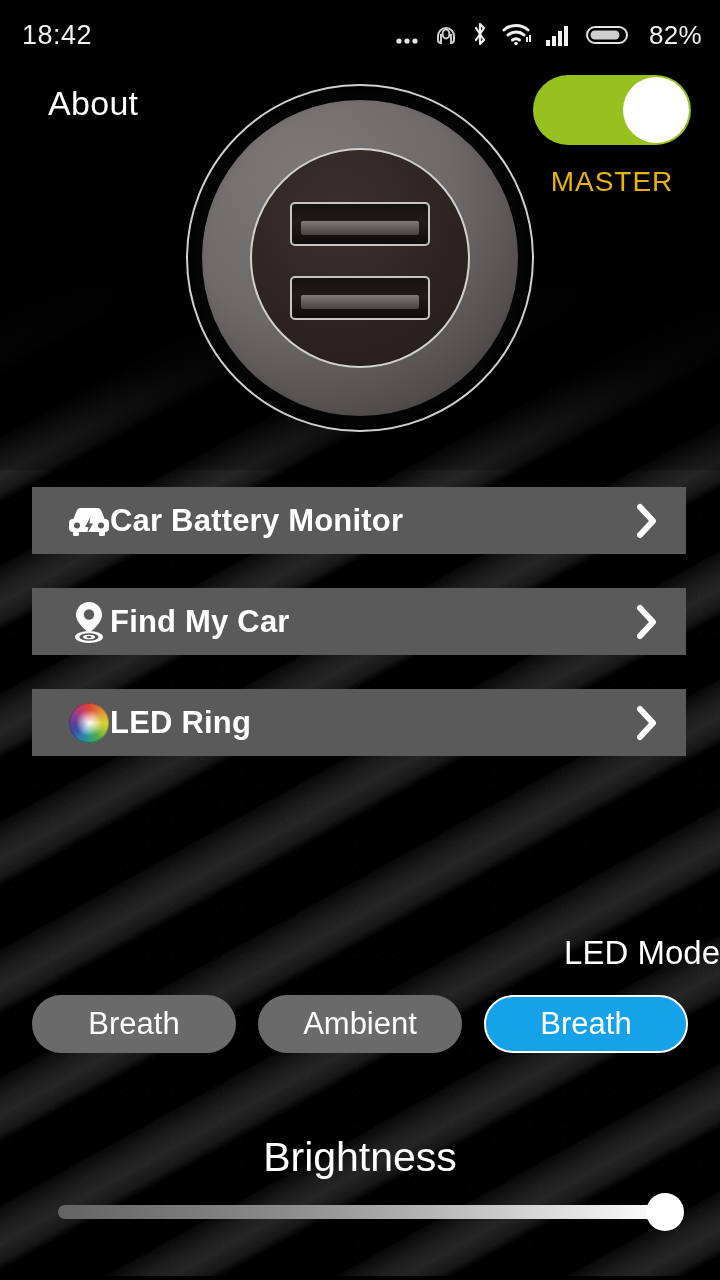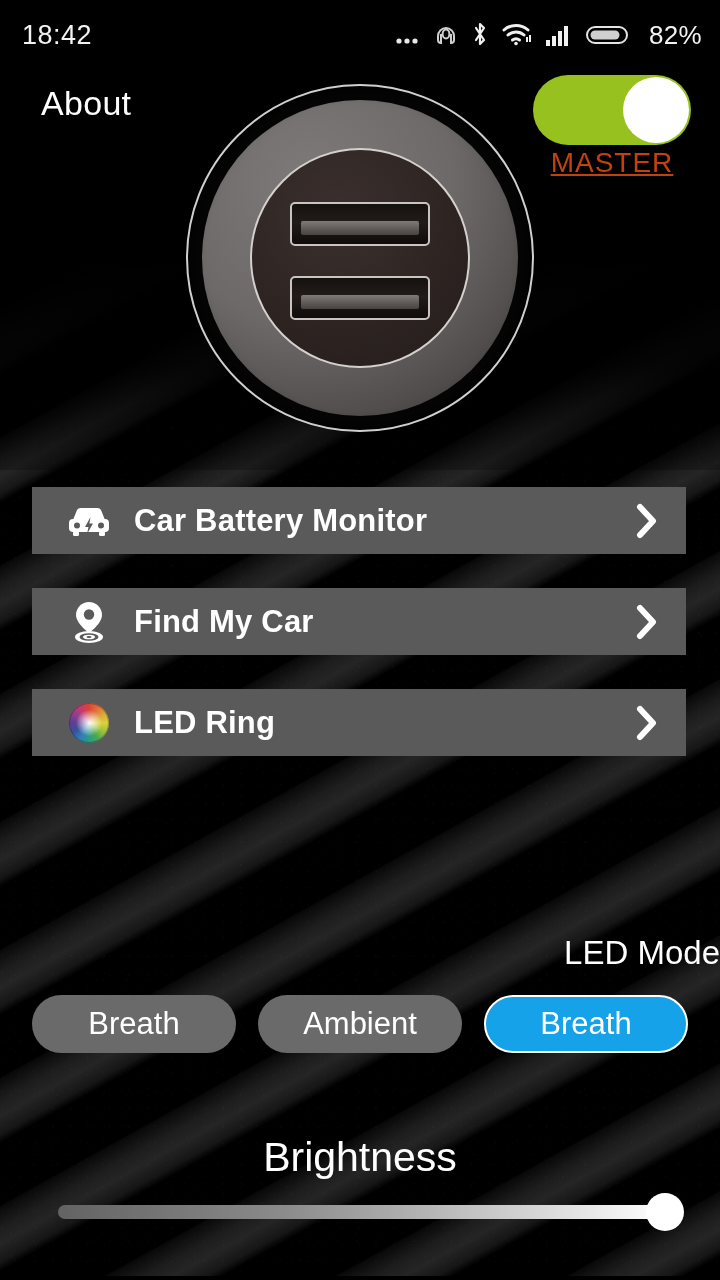--- a/index.html
+++ b/index.html
@@ -53,41 +53,41 @@
     padding:15px 18px 0 22px;
     color:#fff;
   }
   #status-time { font-size:27px; letter-spacing:.5px; color:#f2f2f2; }
   #status-icons { margin-left:auto; display:flex; align-items:flex-end; gap:13px; }
   .sicon { display:block; }
   #status-battery-text { font-size:26px; color:#f2f2f2; margin-left:6px; letter-spacing:.3px;}
 
   
   #about-title {
-    position:absolute; left:41px; top:84px;
+    position:absolute; left:48px; top:84px;
     font-size:34px; color:#ffffff; font-weight:400; letter-spacing:.3px;
   }
   #master-block {
     position:absolute; right:22px; top:75px;
     width:172px;
     display:flex; flex-direction:column; align-items:center;
   }
   #master-toggle {
     width:158px; height:70px; border-radius:35px;
     background:#96c11e;
     position:relative;
     box-shadow:0 0 0 1px rgba(0,0,0,.2);
   }
   #master-knob {
     position:absolute; right:2px; top:2px;
     width:66px; height:66px; border-radius:50%;
     background:#ffffff;
   }
   #master-label {
-    margin-top:2px; font-size:28px; color:#c2410c; letter-spacing:1px;text-decoration:underline;
+    margin-top:21px; font-size:28px; color:#eab308; letter-spacing:1px;
   }
 
   
   #charger {
     position:absolute; left:186px; top:84px;
     width:348px; height:348px; border-radius:50%;
     background:#050505;
   }
   #charger-ring-outer {
     position:absolute; left:0; top:0; width:348px; height:348px;
@@ -123,21 +123,21 @@
   }
 
   
   #menu { position:absolute; left:32px; top:487px; width:654px; }
   .menu-row {
     position:relative;
     height:67px;
     background:#5a5a5a;
     display:flex; align-items:center;
     margin-bottom:34px;
-    padding-left:56px;
+    padding-left:32px;
     cursor:pointer;
   }
   .menu-icon {
     position:absolute; left:34px; top:50%; transform:translateY(-50%);
     width:46px; height:46px;
     display:flex; align-items:center; justify-content:center;
   }
   .menu-label {
     margin-left:46px;
     font-size:31px; font-weight:bold; color:#ffffff; letter-spacing:.2px;

